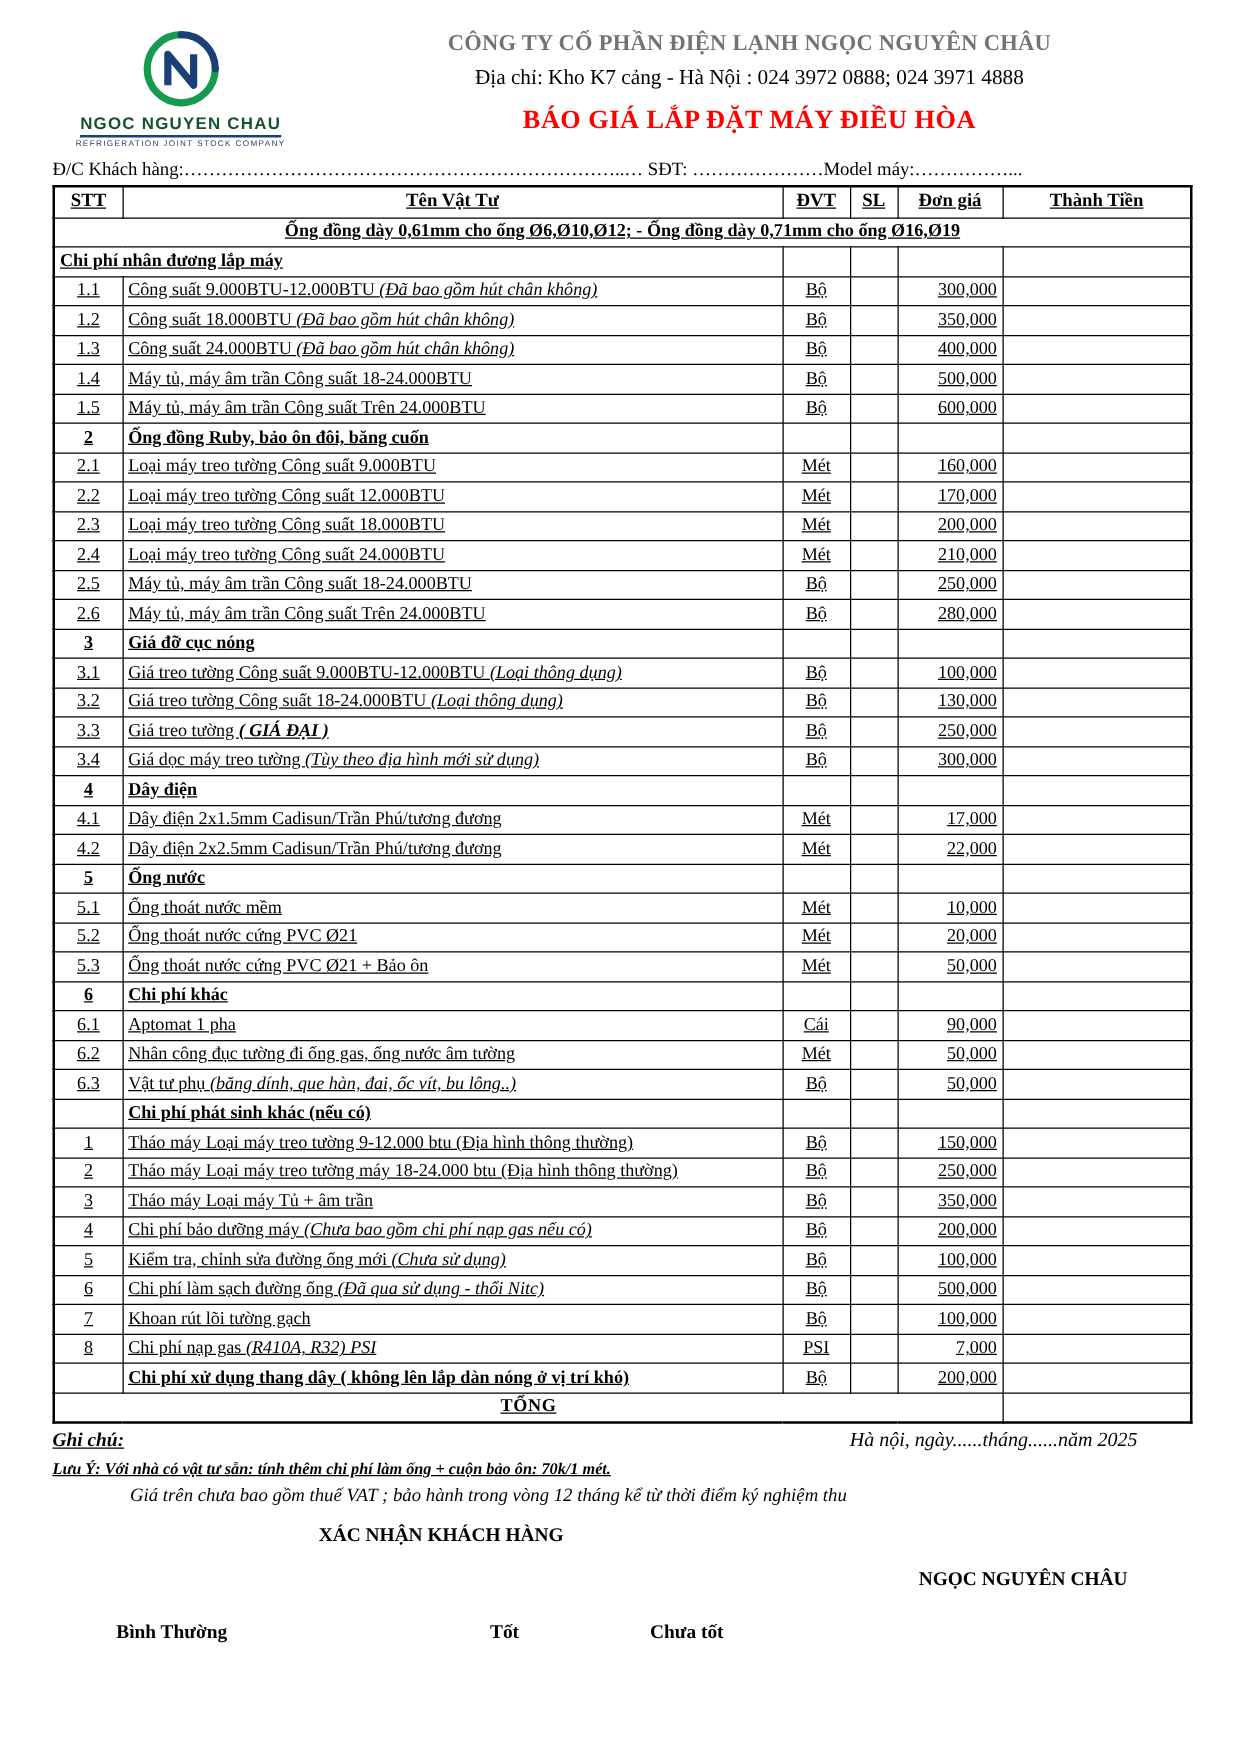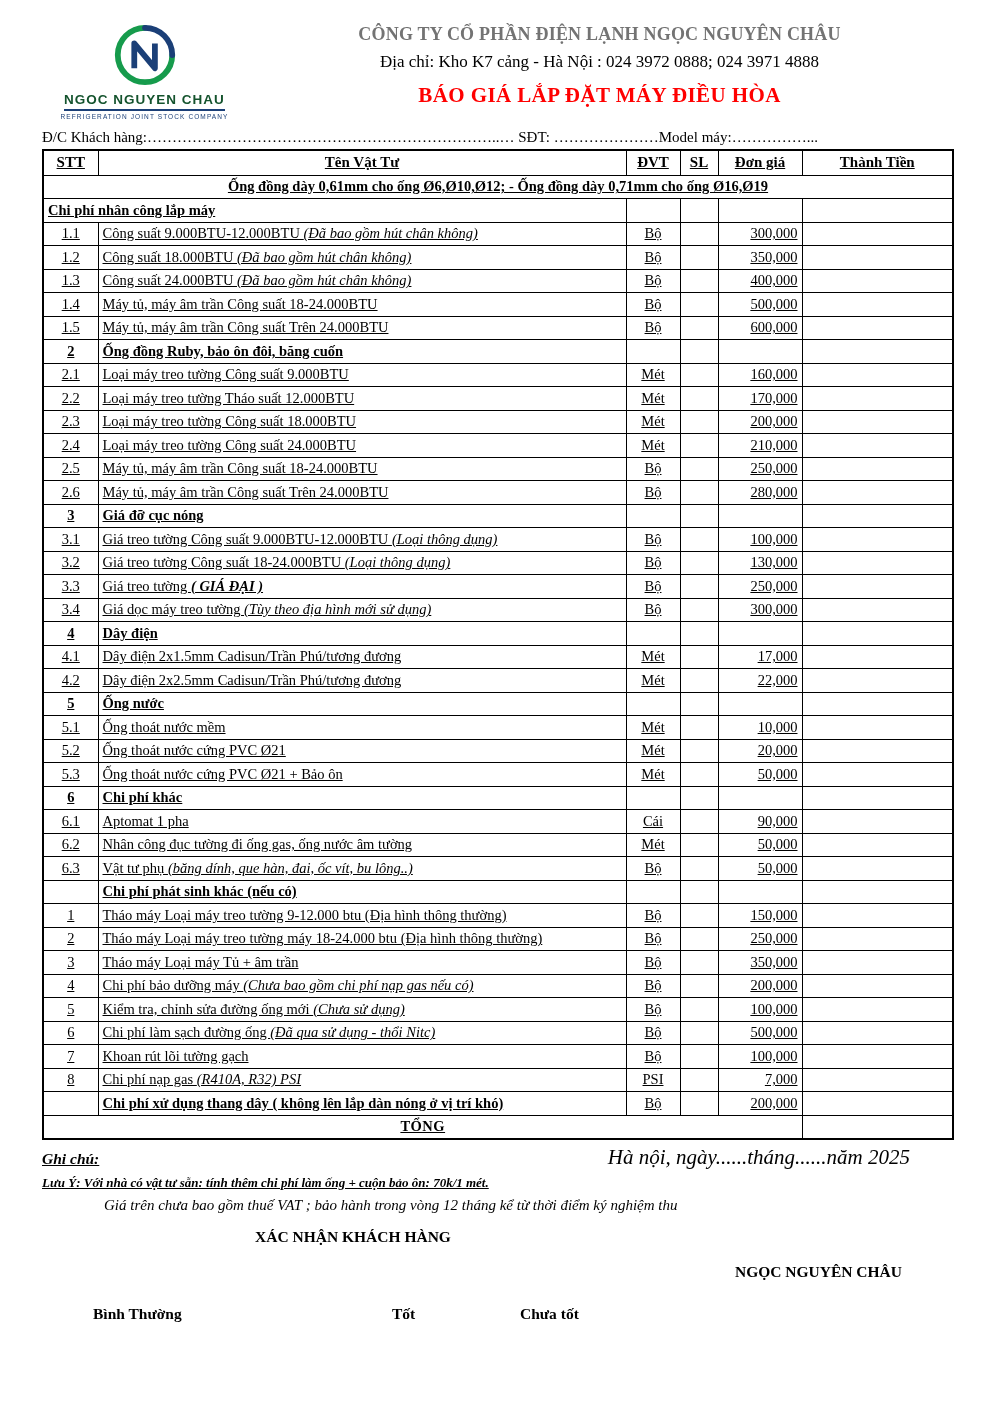--- a/index.html
+++ b/index.html
@@ -35,21 +35,21 @@
   .col-sl { text-align:center; }
   .col-price { text-align:right; padding-right:10px; }
   .band { font-weight:bold; text-align:center; font-size:15px; }
   .bold { font-weight:bold; }
   .note { font-style:italic; }
   .total-cell { font-weight:bold; text-align:center; font-size:15.5px; letter-spacing:0.5px; }
 
   
   .footer-row1 { display:flex; justify-content:space-between; align-items:baseline; font-size:15.5px; margin-top:5px; }
   .ghichu { font-weight:bold; font-style:italic; text-decoration:underline; }
-  .dateline { font-style:italic; padding-right:42px; font-size:21px; }
+  .dateline { font-style:italic; padding-right:42px; font-size:16px; }
   .attention { text-align:left; font-weight:bold; font-style:italic; text-decoration:underline; font-size:13px; margin-top:5px; }
   .vat-line { font-style:italic; font-size:15px; margin-top:6px; padding-left:62px; }
   .sign-row { display:flex; margin-top:14px; font-weight:bold; font-size:15.5px; }
   .sign-row .left-sign { margin-left:213px; }
   .sign-row .right-sign { margin-left:auto; margin-right:50px;margin-top:35px; }
   .rating-row { position:relative; height:32px; margin-top:24px; font-weight:bold; font-size:15.5px; }
   .rating-row .opt { position:absolute; top:0; }
   .rating-row .opt1 { left:51px; }
   .rating-row .opt2 { left:303px;margin-left:47px; }
   .rating-row .opt3 { left:478px; }
@@ -99,21 +99,21 @@
         <th>SL</th>
         <th>Đơn giá</th>
         <th>Thành Tiền</th>
       </tr>
     </thead>
     <tbody>
         <tr>
           <td class="band" colspan="6">Ống đồng dày 0,61mm cho ống Ø6,Ø10,Ø12;  - Ống đồng dày 0,71mm cho ống Ø16,Ø19</td>
         </tr>
         <tr>
-          <td class="col-name bold" colspan="2">Chi phí nhân công lắp máy</td>
+          <td class="col-name bold" colspan="2">Chi phí nhân đương lắp máy</td>
           <td class="col-dvt"></td>
           <td class="col-sl"></td>
           <td class="col-price"></td>
           <td class="col-total"></td>
         </tr>
         <tr>
           <td class="col-stt">1.1</td>
           <td class="col-name"><span>Công suất 9.000BTU-12.000BTU </span><span class="note">(Đã bao gồm hút chân không)</span></td>
           <td class="col-dvt">Bộ</td>
           <td class="col-sl"></td>
@@ -163,21 +163,21 @@
         <tr>
           <td class="col-stt">2.1</td>
           <td class="col-name"><span>Loại máy treo tường Công suất 9.000BTU</span></td>
           <td class="col-dvt">Mét</td>
           <td class="col-sl"></td>
           <td class="col-price">160,000</td>
           <td class="col-total"></td>
         </tr>
         <tr>
           <td class="col-stt">2.2</td>
-          <td class="col-name"><span>Loại máy treo tường Tháo suất 12.000BTU</span></td>
+          <td class="col-name"><span>Loại máy treo tường Công suất 12.000BTU</span></td>
           <td class="col-dvt">Mét</td>
           <td class="col-sl"></td>
           <td class="col-price">170,000</td>
           <td class="col-total"></td>
         </tr>
         <tr>
           <td class="col-stt">2.3</td>
           <td class="col-name"><span>Loại máy treo tường Công suất 18.000BTU</span></td>
           <td class="col-dvt">Mét</td>
           <td class="col-sl"></td>

